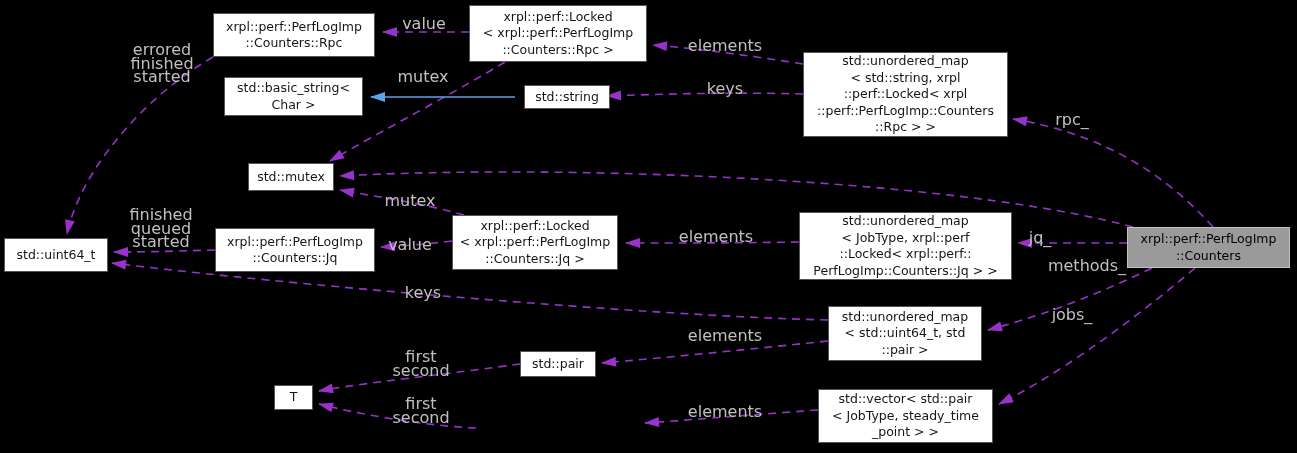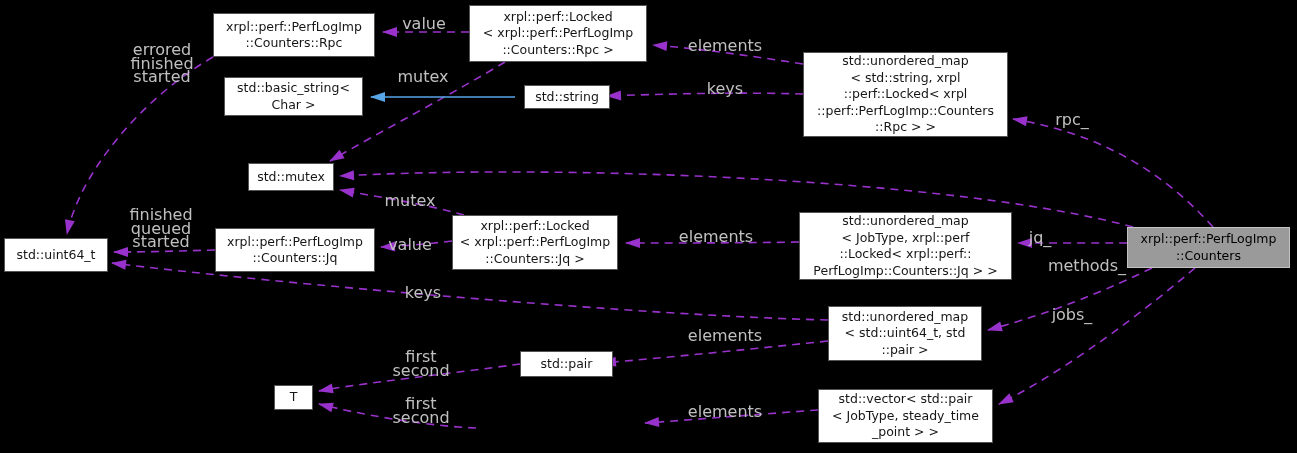--- a/index.html
+++ b/index.html
@@ -62,21 +62,21 @@
   <div class="node" style="left:215px;top:228px;width:160px;height:44px;">xrpl::perf::PerfLogImp
 ::Counters::Jq</div>
   <div class="node" style="left:274px;top:385px;width:39px;height:25px;">T</div>
   <div class="node" style="left:469px;top:5px;width:178px;height:57px;">xrpl::perf::Locked
 &lt; xrpl::perf::PerfLogImp
 ::Counters::Rpc &gt;</div>
   <div class="node" style="left:524px;top:85px;width:86px;height:24px;">std::string</div>
   <div class="node" style="left:452px;top:215px;width:166px;height:55px;">xrpl::perf::Locked
 &lt; xrpl::perf::PerfLogImp
 ::Counters::Jq &gt;</div>
-  <div class="node" style="left:520px;top:351px;width:93px;height:26px;">std::pair</div>
+  <div class="node" style="left:520px;top:351px;width:76px;height:26px;">std::pair</div>
   <div class="node" style="left:803px;top:52px;width:205px;height:85px;">std::unordered_map
 &lt; std::string, xrpl
 ::perf::Locked&lt; xrpl
 ::perf::PerfLogImp::Counters
 ::Rpc &gt; &gt;</div>
   <div class="node" style="left:799px;top:212px;width:213px;height:68px;">std::unordered_map
 &lt; JobType, xrpl::perf
 ::Locked&lt; xrpl::perf::
 PerfLogImp::Counters::Jq &gt; &gt;</div>
   <div class="node" style="left:828px;top:306px;width:154px;height:55px;">std::unordered_map

